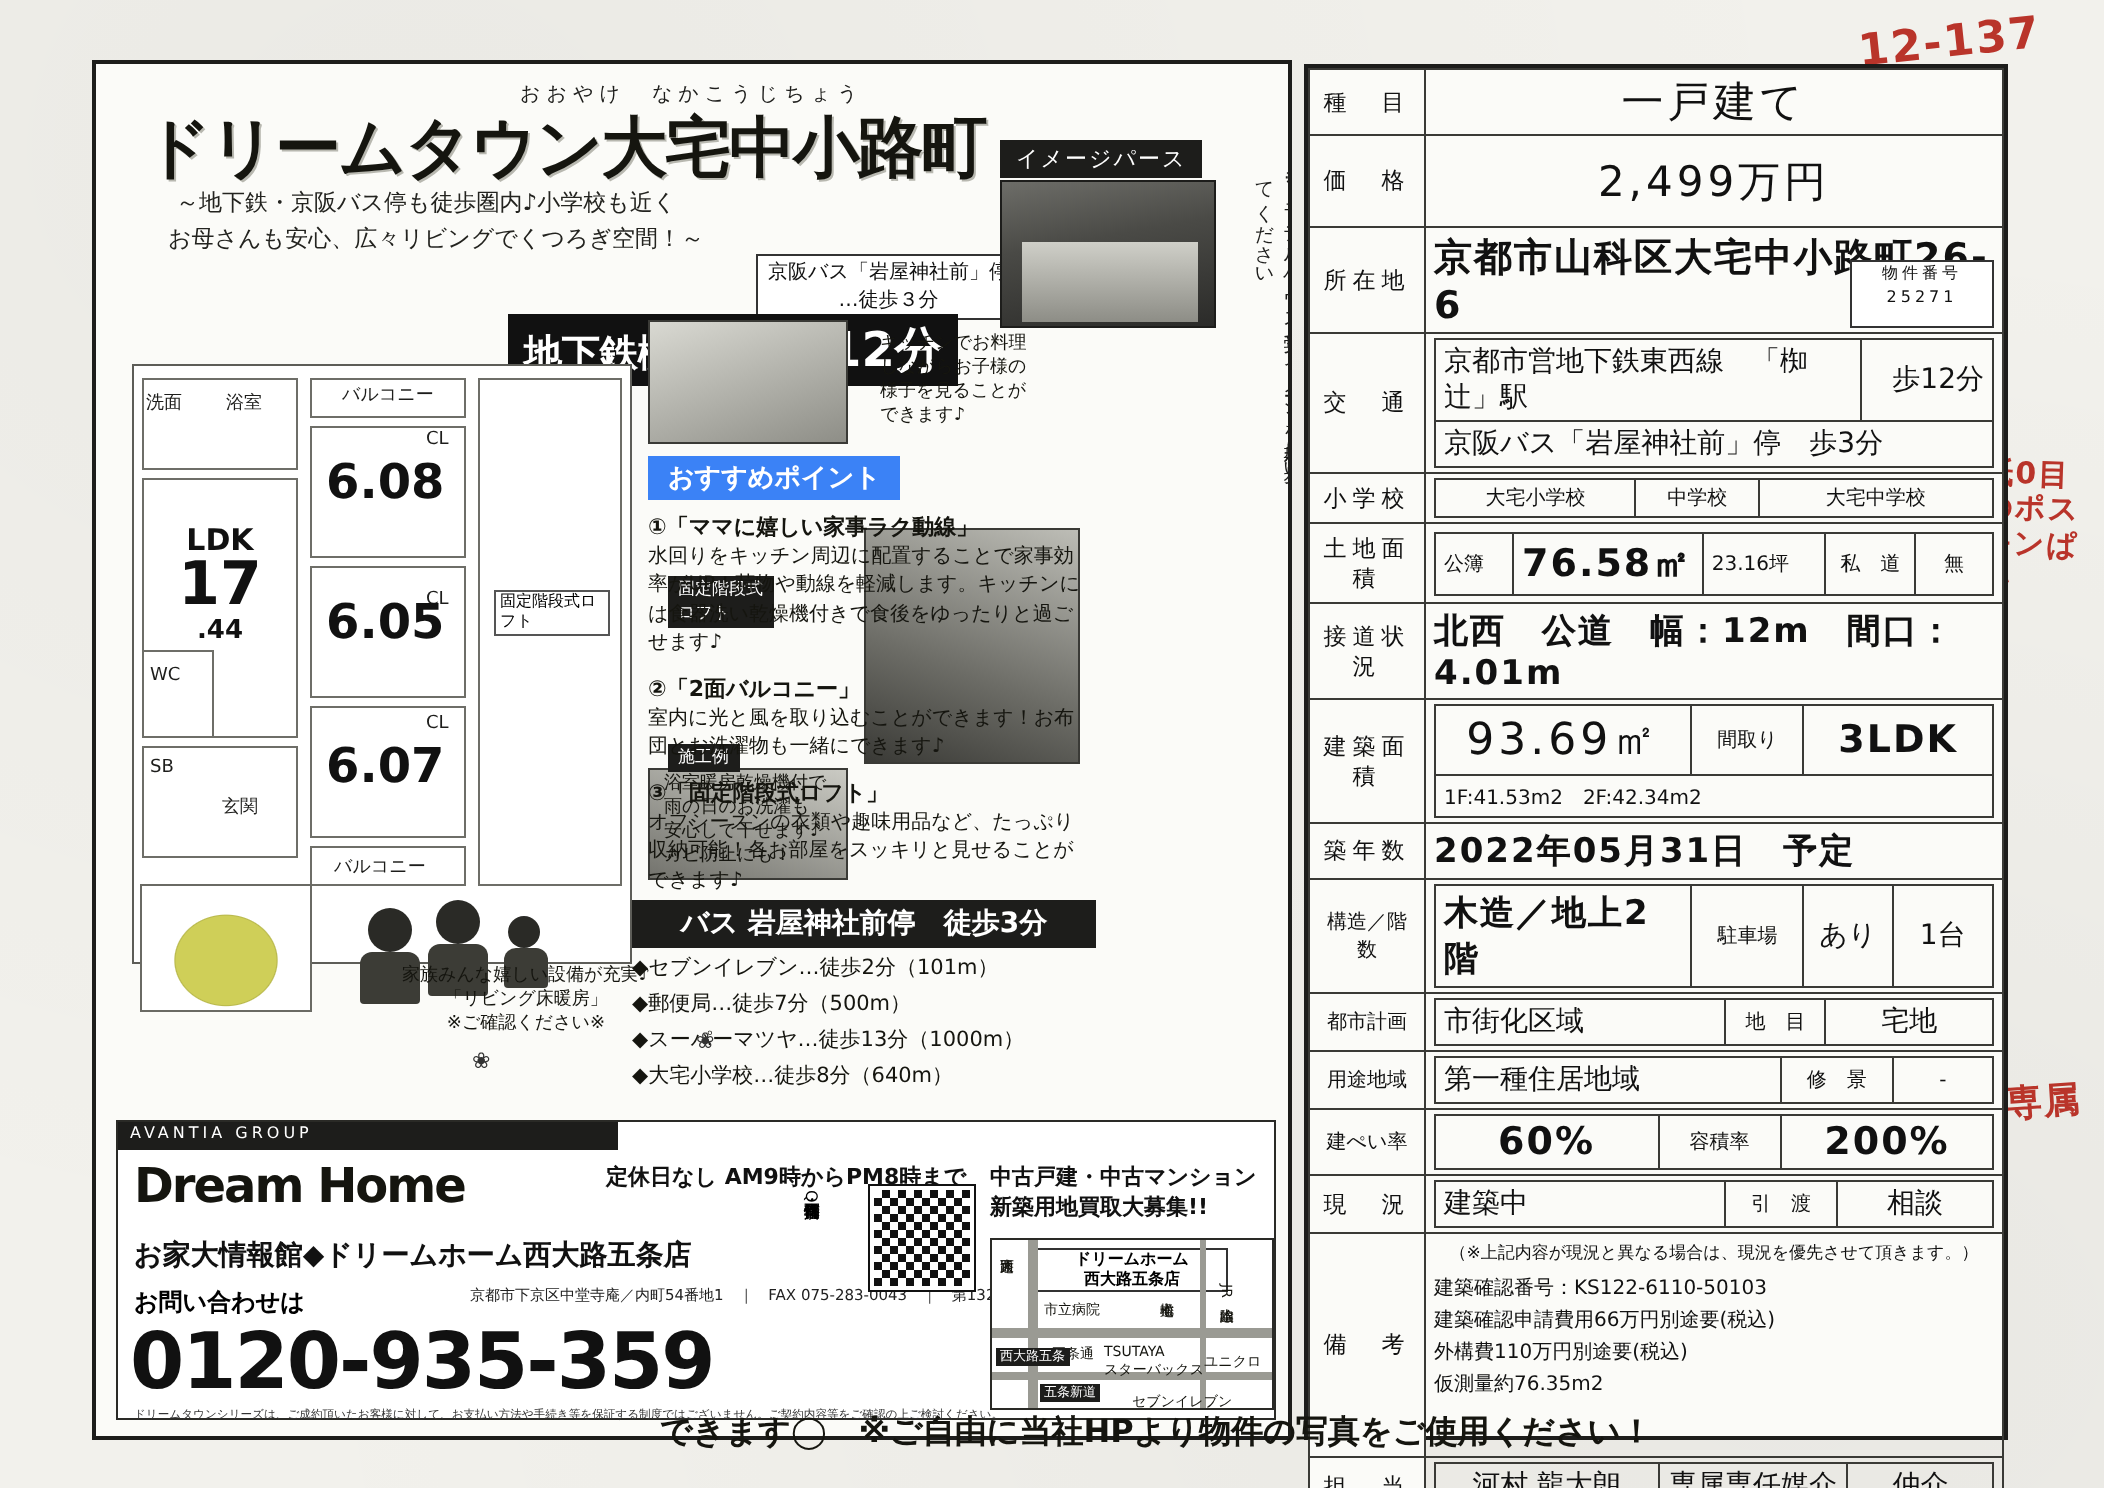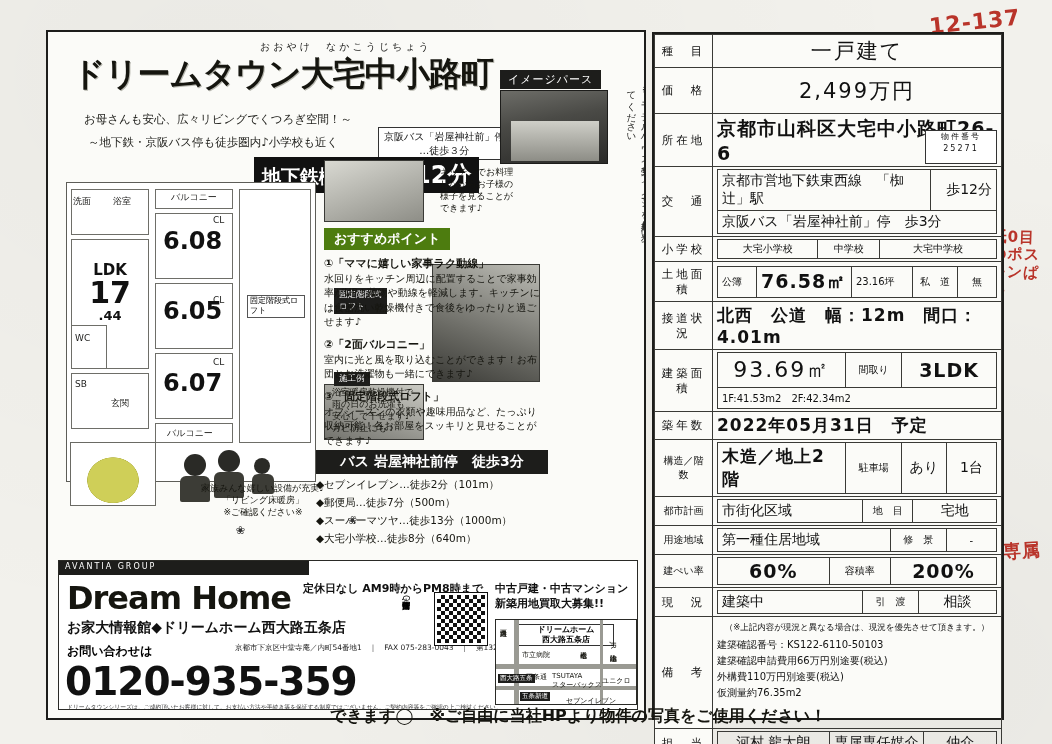--- a/index.html
+++ b/index.html
@@ -51,21 +51,21 @@
   }
   .f-title {
     position:absolute; top:20px; left:24px;
     font-size:33px; font-weight:700; color:#15150f;
     letter-spacing:-1px;
     text-shadow:1px 1px 0 #b8b8b0;
     white-space:nowrap;
   }
   .f-sub1 {
     position:absolute; top:62px; left:40px;
-    font-size:11.5px; color:#23231f; white-space:nowrap;margin-top:41px;
+    font-size:11.5px; color:#23231f; white-space:nowrap;
   }
   .f-sub2 {
     position:absolute; top:80px; left:36px;
     font-size:11.5px; color:#23231f; white-space:nowrap;
   }
   .f-bus {
     position:absolute; top:95px; left:330px;
     font-size:10px; color:#111; text-align:center; line-height:1.35;
     border:1px solid #333; padding:2px 5px; background:#fff;
   }
@@ -122,21 +122,21 @@
   .people {
     position:absolute; left:130px; top:412px; width:115px; height:66px;
   }
   .people .h { position:absolute; width:22px; height:22px; border-radius:50%; background:#2a2a26; }
   .people .b { position:absolute; width:30px; height:26px; background:#3c3c36; border-radius:6px 6px 2px 2px;}
 
   .points {
     position:absolute; left:276px; top:196px; width:216px;
   }
   .points-title {
-    display:inline-block; background:#4d7c0f; color:#fff;
+    display:inline-block; background:#3b82f6; color:#fff;
     font-size:13px; font-weight:700; padding:2px 10px; margin-bottom:6px;
   }
   .pt { font-size:10px; line-height:1.45; margin-bottom:7px; color:#15150f; }
   .pt b { display:block; font-size:11px; }
 
   .photoA {
     position:absolute; left:276px; top:128px; width:100px; height:62px;
     background:linear-gradient(160deg,#d9d9d2,#8e8e87);
     border:1px solid #3a3a36;
   }
@@ -174,21 +174,21 @@
     position:absolute; left:10px; top:528px; width:580px; height:150px;
     border:1px solid #2a2a26; background:#fff;
   }
   .band-top {
     position:absolute; left:0; top:0; width:250px; height:14px;
     background:#1d1d1b; color:#fff; font-size:8px; letter-spacing:2px;
     padding:1px 6px;
   }
   .logo {
     position:absolute; left:8px; top:18px;
-    font-size:32px; font-weight:700; color:#15150f; letter-spacing:-1px;
+    font-size:24px; font-weight:700; color:#15150f; letter-spacing:-1px;
     white-space:nowrap;
   }
   .shopline {
     position:absolute; left:8px; top:58px;
     font-size:14px; font-weight:700; color:#111; white-space:nowrap;
   }
   .addr {
     position:absolute; left:176px; top:82px; font-size:7.5px; color:#222;
     line-height:1.4;
   }

